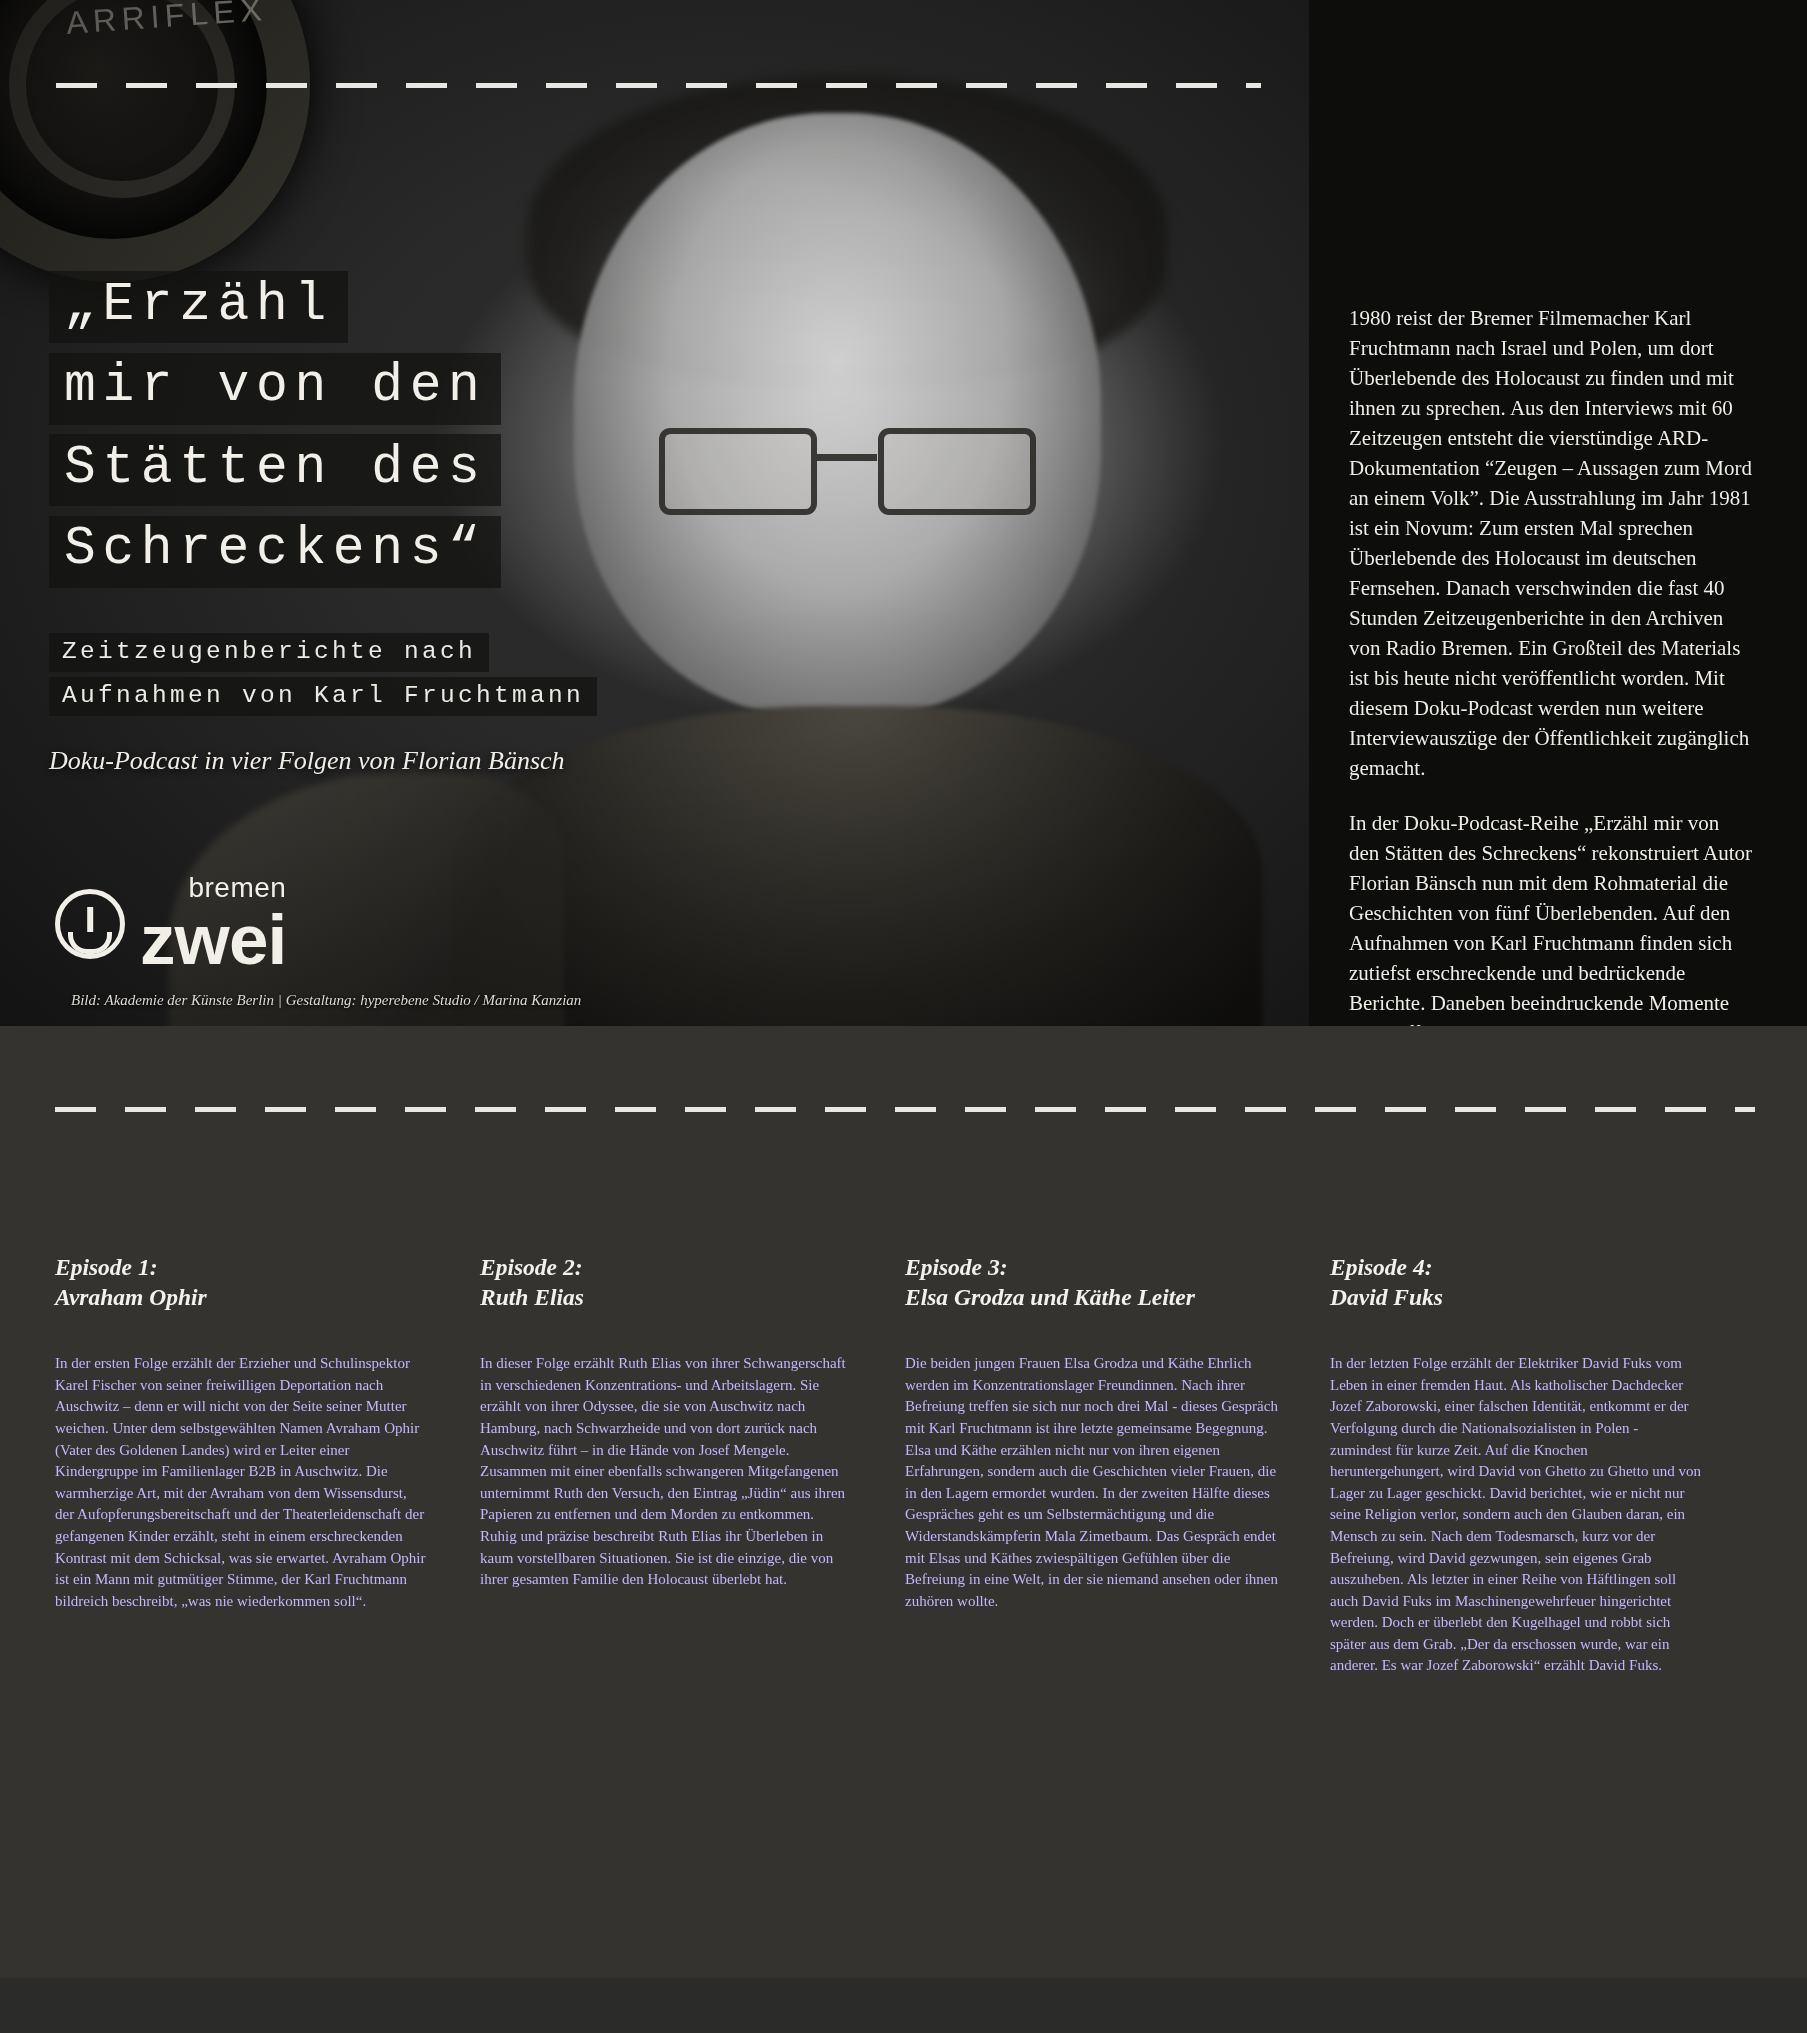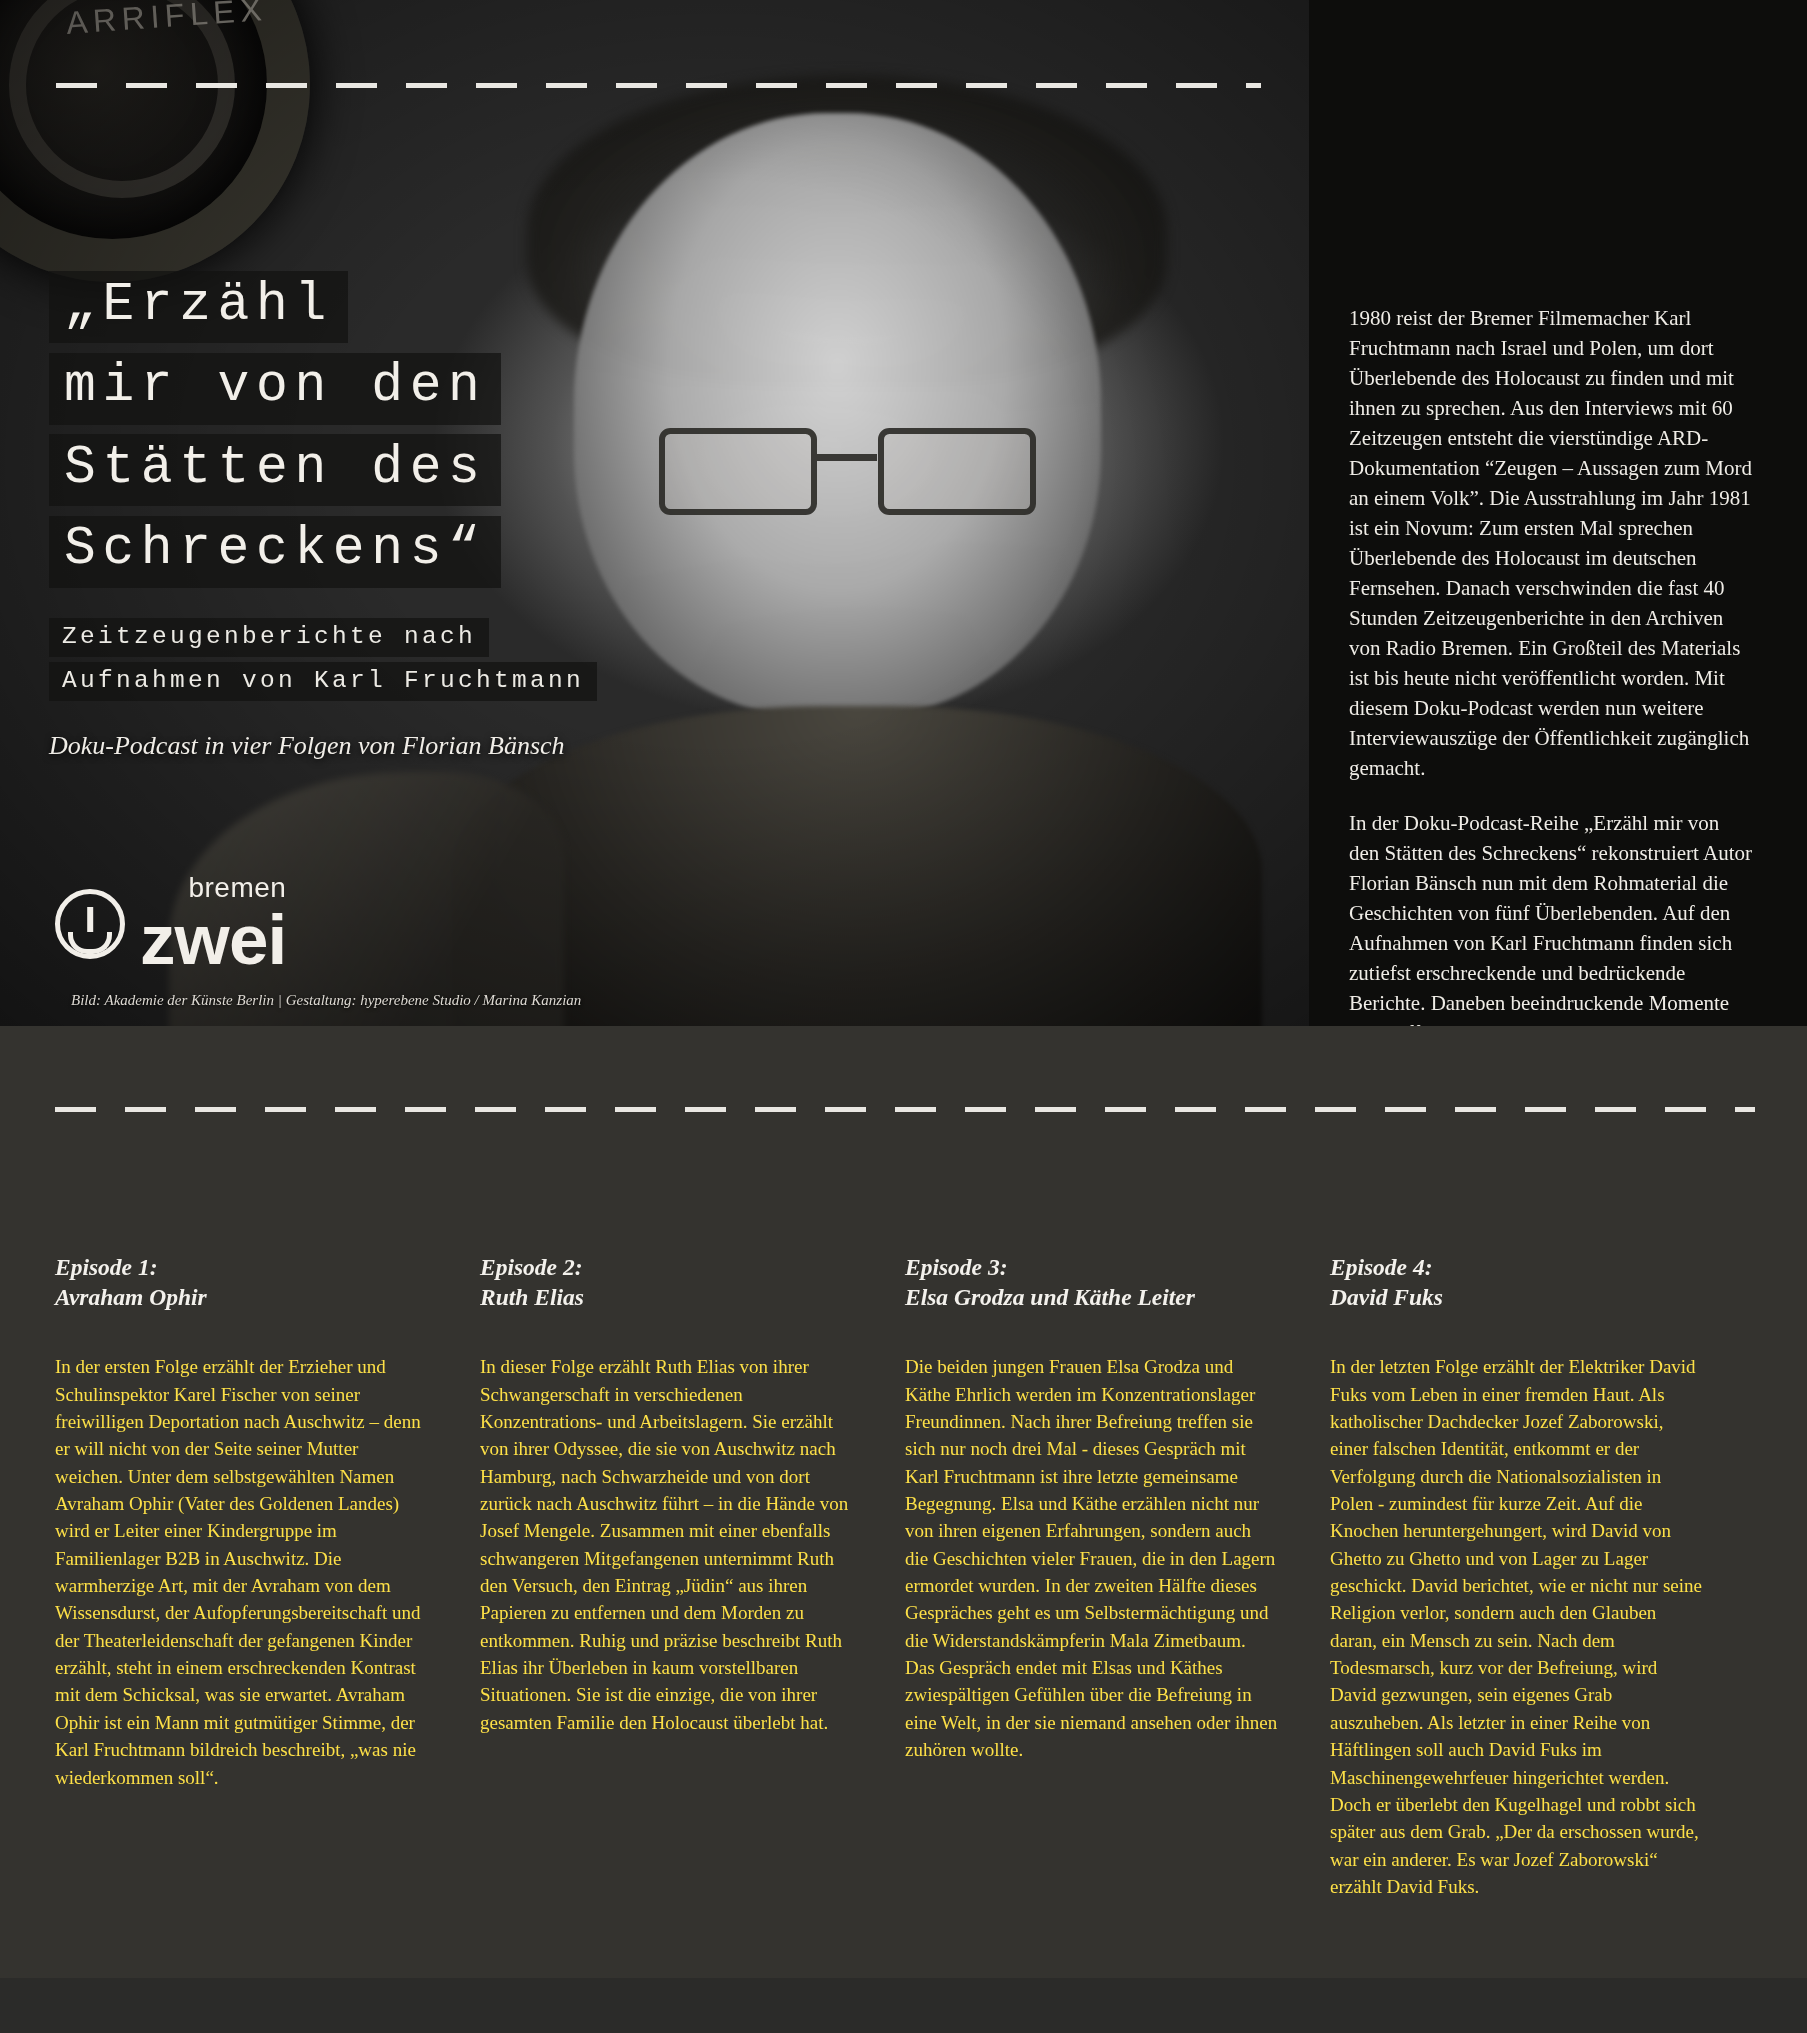--- a/index.html
+++ b/index.html
@@ -272,23 +272,23 @@
     font-family: "Liberation Serif", serif;
     font-style: italic;
     font-weight: bold;
     font-size: 23.5px;
     line-height: 1.28;
     color: #f3f1ec;
     margin-bottom: 41px;
   }
   .ep-body {
     font-family: "Liberation Serif", serif;
-    font-size: 19px;
+    font-size: 15px;
     line-height: 1.44;
-    color: #fde047;
+    color: #c4b5fd;
   }
 </style>
 </head>
 <body>
 
 <div class="top-section">
 
   <div class="photo-panel">
     <div class="photo-bg"></div>
     <div class="hair"></div>
@@ -305,21 +305,21 @@
     <div class="cam-label">ARRIFLEX</div>
     <div class="photo-vignette"></div>
 
     <div class="dash-rule-top"></div>
 
     <div class="title-block">
       <div><span class="title-line">„Erzähl</span></div>
       <div><span class="title-line">mir von den</span></div>
       <div><span class="title-line">Stätten des</span></div>
       <div><span class="title-line">Schreckens“</span></div>
-      <div style="margin-top:21px;"><span class="subtitle-line">Zeitzeugenberichte nach</span></div>
+      <div style="margin-top:36px;"><span class="subtitle-line">Zeitzeugenberichte nach</span></div>
       <div><span class="subtitle-line">Aufnahmen von Karl Fruchtmann</span></div>
       <div class="byline">Doku-Podcast in vier Folgen von Florian Bänsch</div>
     </div>
 
     <div class="logo">
       <div class="logo-mark"></div>
       <div class="logo-text">
         <div class="logo-top">bremen</div>
         <div class="logo-bottom">zwei</div>
       </div>

